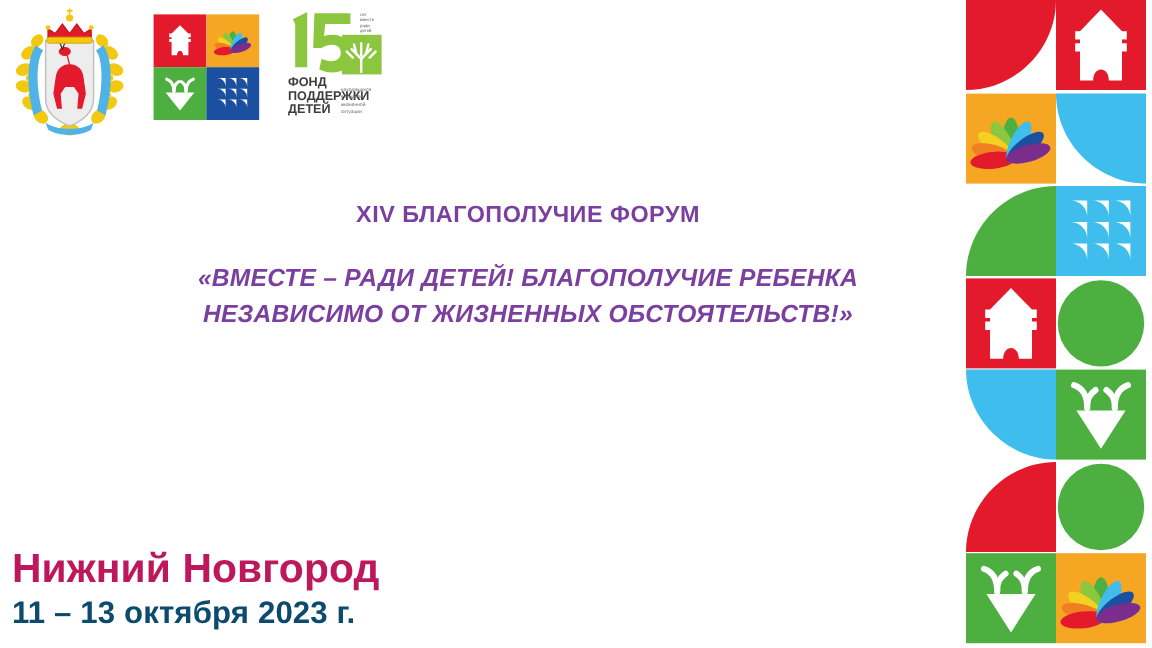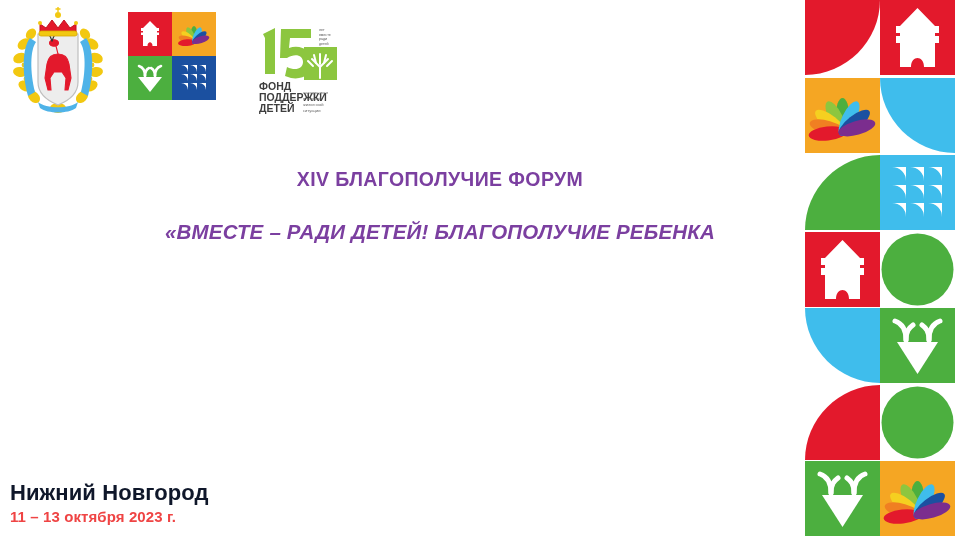--- a/index.html
+++ b/index.html
@@ -19,39 +19,39 @@
   #coa{left:8px;top:4px;width:100px;height:118px;}
   #coa svg{display:block;width:100%;height:100%;}
 
   
   #quad{left:128px;top:12px;width:88px;height:88px;}
   .quad-grid{width:100%;height:100%;display:grid;grid-template-columns:1fr 1fr;grid-template-rows:1fr 1fr;}
   .quad-cell{position:relative;overflow:hidden;}
   .quad-cell svg{position:absolute;left:50%;top:50%;transform:translate(-50%,-50%);}
 
   
-  #fund{left:238px;top:22px;width:92px;height:96px;margin-left:19px;}
+  #fund{left:238px;top:4px;width:92px;height:96px;}
   #fund svg{display:block;width:100%;height:100%;}
 
   
   #title-block{position:absolute;left:90px;top:168px;width:700px;text-align:center;}
   #forum-line{
     color:#7B3FA0;font-weight:bold;font-size:19.5px;letter-spacing:.4px;
     line-height:1.2;white-space:nowrap;
   }
   #theme-block{margin-top:26px;}
   .theme-line{
     color:#7B3FA0;font-weight:bold;font-size:20.5px;letter-spacing:.2px;
     line-height:1.42;white-space:nowrap;font-style:italic;
   }
 
   
   #footer{position:absolute;left:10px;bottom:14px;}
-  #city{color:#0f172a;font-weight:bold;font-size:22px;line-height:1.12;letter-spacing:.1px;}
-  #dates{color:#ef4444;font-weight:bold;font-size:15px;line-height:1.2;margin-top:2px;letter-spacing:.1px;}
+  #city{color:#be185d;font-weight:bold;font-size:34px;line-height:1.12;letter-spacing:.1px;}
+  #dates{color:#0c4a6e;font-weight:bold;font-size:26px;line-height:1.2;margin-top:2px;letter-spacing:.1px;}
 
   
   #pattern{position:absolute;left:805px;top:0;width:150px;height:540px;}
   #pattern svg{display:block;width:100%;height:100%;}
 </style>
 </head>
 <body>
 
 <div id="slide">
 
@@ -207,20 +207,21 @@
           <text x="46" y="90">ситуации</text>
         </g>
       </svg>
     </div>
   </div>
 
   <div id="title-block">
     <div id="forum-line">XIV БЛАГОПОЛУЧИЕ ФОРУМ</div>
     <div id="theme-block">
       <div class="theme-line">«ВМЕСТЕ – РАДИ ДЕТЕЙ! БЛАГОПОЛУЧИЕ РЕБЕНКА</div>
+      <div class="theme-line">НЕЗАВИСИМО ОТ ЖИЗНЕННЫХ ОБСТОЯТЕЛЬСТВ!»</div>
     </div>
   </div>
 
   <div id="footer">
     <div id="city">Нижний Новгород</div>
     <div id="dates">11 – 13 октября 2023 г.</div>
   </div>
 
   <div id="pattern">
     <svg viewBox="0 0 150 540" xmlns="http://www.w3.org/2000/svg" aria-hidden="true">

